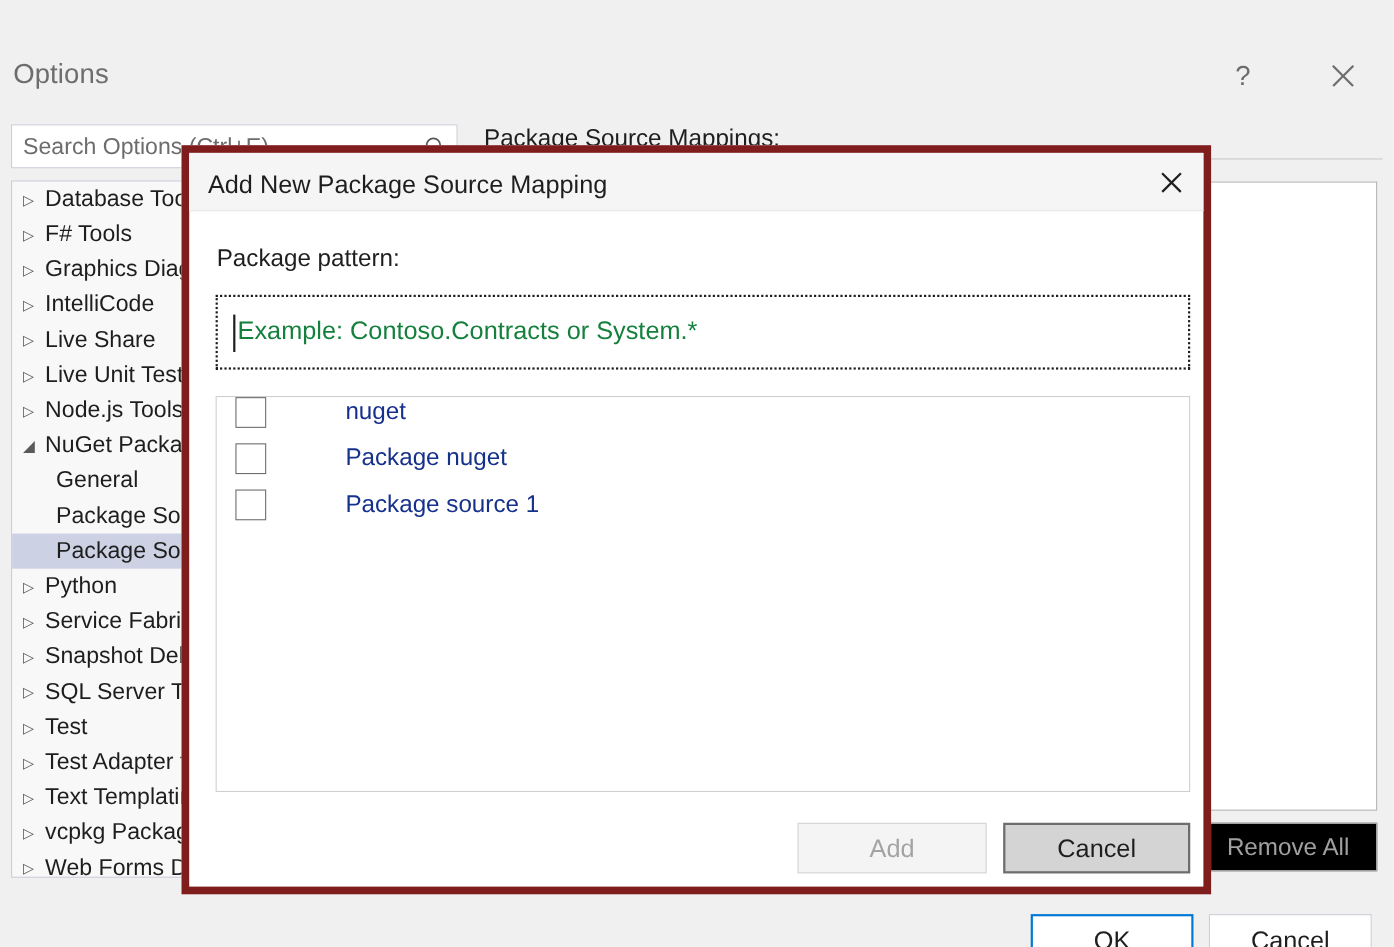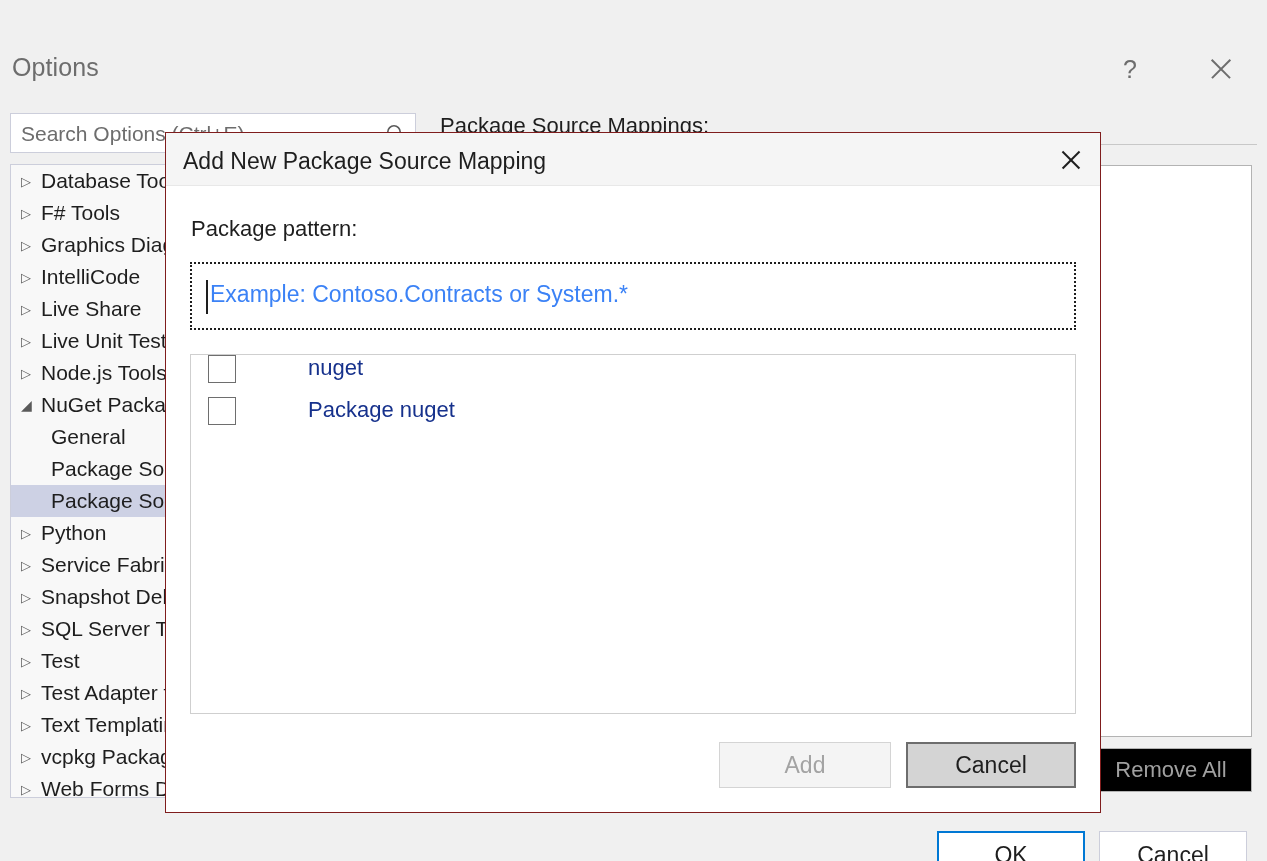--- a/index.html
+++ b/index.html
@@ -192,21 +192,21 @@
     background: #c4c4c4;
     display: block;
   }
 
   
   .modal {
     position: absolute;
     left: 165px; top: 92px;
     width: 936px; height: 681px;
     background: #ffffff;
-    border: 1px solid #7f1d1d;
+    border: 7px solid #7f1d1d;
     box-sizing: border-box;
     box-shadow: 0 0 0 0 rgba(0,0,0,0);
   }
   .modal-titlebar {
     position: absolute;
     left: 0; top: 0;
     width: 100%; height: 53px;
     background: #f5f5f5;
     border-bottom: 1px solid #e8e8e8;
     box-sizing: border-box;
@@ -259,21 +259,21 @@
   .pattern-caret {
     position: absolute;
     left: 14px; top: 16px;
     width: 1.5px; height: 34px;
     background: #1e1e1e;
   }
   .pattern-placeholder {
     position: absolute;
     left: 18px; top: 17px;
     font-size: 23px;
-    color: #3b82f6;
+    color: #15803d;
     white-space: nowrap;
   }
 
   .source-table {
     position: absolute;
     left: 24px; top: 221px;
     width: 886px; height: 360px;
     background: #ffffff;
     border: 1px solid #cfcfcf;
     box-sizing: border-box;
@@ -491,20 +491,24 @@
     <div class="source-table">
       <div id="source-rows">
           <div class="source-row">
             <div class="row-checkbox"></div>
             <span class="row-label">nuget</span>
           </div>
           <div class="source-row">
             <div class="row-checkbox"></div>
             <span class="row-label">Package nuget</span>
           </div>
+          <div class="source-row">
+            <div class="row-checkbox"></div>
+            <span class="row-label">Package source 1</span>
+          </div>
         </div>
     </div>
 
     <div class="modal-btn btn-add">
       <span>Add</span>
     </div>
     <div class="modal-btn btn-cancel-modal">
       <span>Cancel</span>
     </div>
 

